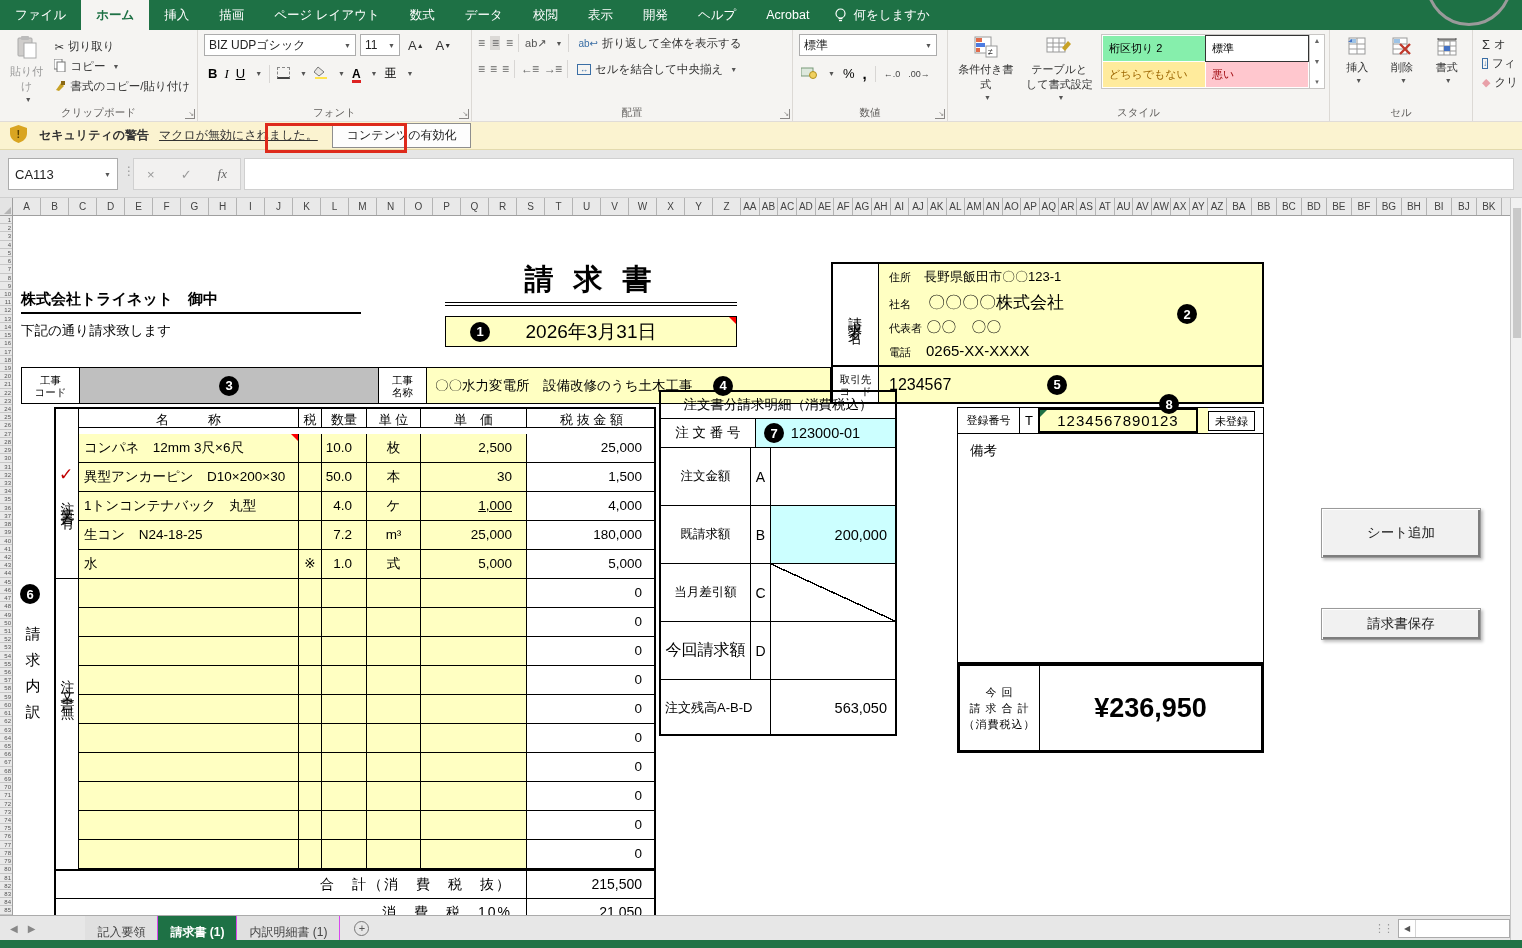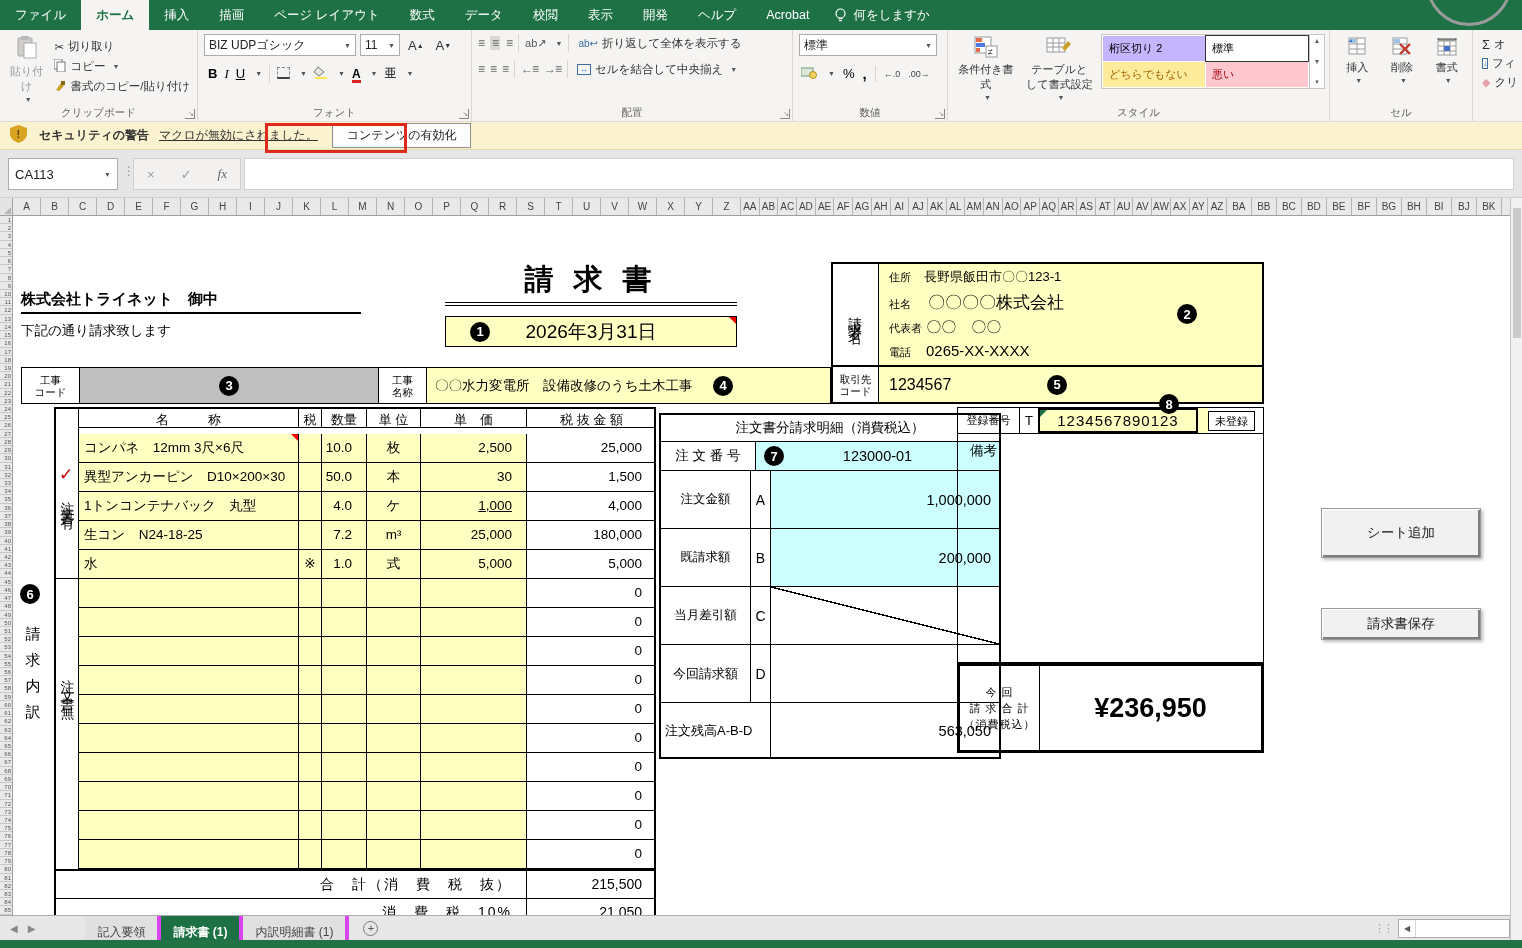--- a/index.html
+++ b/index.html
@@ -57,21 +57,21 @@
   .cell{box-sizing:border-box;overflow:hidden;white-space:nowrap}
   .trow{display:flex}
   .c-l{text-align:left;padding-left:5px}.c-c{text-align:center}.c-r{text-align:right;padding-right:14px}
   .comtri{position:absolute;right:0;top:0;border-top:7px solid #F00;border-left:7px solid transparent}
   .grntri{position:absolute;left:0;top:0;border-top:7px solid #1E7145;border-right:7px solid transparent}
   .diag{background:linear-gradient(to right top,transparent calc(50% - .7px),#000 calc(50% - .7px),#000 calc(50% + .7px),transparent calc(50% + .7px))}
   .xlbtn{position:absolute;background:#F1F1F1;border:1px solid #9a9a9a;box-shadow:inset 1px 1px 0 #fff,inset -2px -2px 0 #7e7e7e,2px 2px 3px rgba(0,0,0,.25);font-size:13.5px;display:flex;align-items:center;justify-content:center;color:#222}
 
   
   .sheettabbar{position:absolute;left:0;top:915px;width:1522px;height:25px;background:#E7E7E7;border-top:1px solid #ABABAB;display:flex;align-items:stretch;font-size:12px;color:#444}
-  .stab{display:flex;align-items:center;padding:16px 12px;border-right:4px solid #d946ef;background:#E0E0E0}
+  .stab{display:flex;align-items:center;padding:16px 12px;border-right:1px solid #d946ef;background:#E0E0E0}
   .stab.active{background:#1E7145;color:#fff;font-weight:bold}
   .statusbar{position:absolute;left:0;top:940px;width:1522px;height:8px;background:#217346}
   .vscroll{position:absolute;left:1510px;top:198px;width:12px;height:742px;background:#F1F1F1;border-left:1px solid #C6C6C6}
   .vthumb{position:absolute;left:2px;top:10px;width:8px;height:130px;background:#C9C9C9}
 </style>
 </head>
 <body>
 
 <div class="screen">
 
@@ -249,21 +249,21 @@
                 <line x1="1" y1="11" x2="19" y2="11" stroke="#999"></line>
                 <line x1="7" y1="2" x2="7" y2="16" stroke="#999"></line>
                 <line x1="13" y1="2" x2="13" y2="16" stroke="#999"></line>
                 <path d="M16 12 L22 5 L25 8 L19 15 Z" fill="#C8A227"></path>
               </svg></span>
           <span>テーブルとして書式設定</span>
             <span class="dd">▼</span>
         </div>
         <div style="display:flex">
           <div class="gallery" id="style-gallery">
-              <div class="gcell" style="background: #c4b5fd; color: rgb(0, 0, 0);">桁区切り 2</div>
+              <div class="gcell" style="background: #86efac; color: rgb(0, 0, 0);">桁区切り 2</div>
               <div class="gcell sel" style="background: rgb(255, 255, 255); color: rgb(0, 0, 0);">標準</div>
               <div class="gcell" style="background: rgb(255, 235, 156); color: rgb(156, 101, 0);">どちらでもない</div>
               <div class="gcell" style="background: rgb(255, 199, 206); color: rgb(156, 0, 6);">悪い</div>
             </div>
           <div class="gscroll">
               <span>▲</span>
               <span>▼</span>
               <span>▾</span>
             </div>
         </div>
@@ -715,46 +715,45 @@
 
     <div class="abs trow" style="left:41px;top:653px;width:602px;height:29px;border-top:2px solid #000;font-size:14px">
       <div class="cell c-r" style="width:473px;border-right:1px solid #000;line-height:27px;letter-spacing:2px">合　計（消　費　税　抜）</div>
       <div class="cell c-r" style="width:129px;line-height:27px">215,500</div>
     </div>
     <div class="abs trow" style="left:41px;top:682px;width:602px;height:29px;border-top:1px solid #000;font-size:14px">
       <div class="cell c-r" style="width:473px;border-right:1px solid #000;line-height:27px;letter-spacing:2px">消　費　税　10%</div>
       <div class="cell c-r" style="width:129px;line-height:27px">21,050</div>
     </div>
 
-    <div class="abs" style="left:646px;top:197px;width:342px;height:346px;border:2px solid #000">
+    <div class="abs" style="left:646px;top:174px;width:238px;height:346px;border:2px solid #000">
       <div style="height:27px;border-bottom:1px solid #000;display:flex;align-items:center;justify-content:center;font-size:13.5px">注文書分請求明細（消費税込）</div>
       <div style="height:29px;border-bottom:1px solid #000;display:flex">
         <div class="cell c-c" style="width:95px;border-right:1px solid #000;line-height:28px;font-size:13.5px">注 文 番 号</div>
         <div class="cyan" style="flex:1;position:relative;display:flex;align-items:center;justify-content:center;font-size:14.5px">
           <span class="badge" style="position:absolute;left:8px">7</span>
           <span>123000-01</span>
         </div>
       </div>
       <div style="height:58px;border-bottom:1px solid #000;display:flex">
         <div class="cell c-c" style="width:90px;border-right:1px solid #000;font-size:12.5px;display:flex;align-items:center;justify-content:center">注文金額</div>
         <div class="cell" style="width:20px;border-right:1px solid #000;font-size:14px;display:flex;align-items:center;justify-content:center">A</div>
-        <div class="cyan c-r" style="flex:1;font-size:14.5px;display:flex;align-items:center;justify-content:flex-end;padding-right:8px">1,000,000</div>
       </div>
       <div style="height:58px;border-bottom:1px solid #000;display:flex">
         <div class="cell c-c" style="width:90px;border-right:1px solid #000;font-size:12.5px;display:flex;align-items:center;justify-content:center">既請求額</div>
         <div class="cell" style="width:20px;border-right:1px solid #000;font-size:14px;display:flex;align-items:center;justify-content:center">B</div>
         <div class="cyan c-r" style="flex:1;font-size:14.5px;display:flex;align-items:center;justify-content:flex-end;padding-right:8px">200,000</div>
       </div>
       <div style="height:58px;border-bottom:1px solid #000;display:flex">
         <div class="cell c-c" style="width:90px;border-right:1px solid #000;font-size:12.5px;display:flex;align-items:center;justify-content:center">当月差引額</div>
         <div class="cell" style="width:20px;border-right:1px solid #000;font-size:14px;display:flex;align-items:center;justify-content:center">C</div>
         <div class="diag" style="flex:1"></div>
       </div>
       <div style="height:58px;border-bottom:1px solid #000;display:flex">
-        <div class="cell c-c" style="width:90px;border-right:1px solid #000;font-size:13px;display:flex;align-items:center;justify-content:center">今回請求額</div>
+        <div class="cell c-c" style="width:90px;border-right:1px solid #000;font-size:16px;display:flex;align-items:center;justify-content:center">今回請求額</div>
         <div class="cell" style="width:20px;border-right:1px solid #000;font-size:14px;display:flex;align-items:center;justify-content:center">D</div>
       </div>
       <div style="height:56px;display:flex">
         <div class="cell" style="width:110px;border-right:1px solid #000;font-size:13px;display:flex;align-items:center;padding-left:4px">注文残高A-B-D</div>
         <div class="c-r" style="flex:1;font-size:14.5px;display:flex;align-items:center;justify-content:flex-end;padding-right:8px">563,050</div>
       </div>
     </div>
 
     <div class="abs" style="left:944px;top:191px;width:307px;height:27px;display:flex;align-items:center;border:1px solid #000">
       <div class="cell c-c" style="width:62px;font-size:11px;line-height:25px;border-right:1px solid #000;height:100%">登録番号</div>

